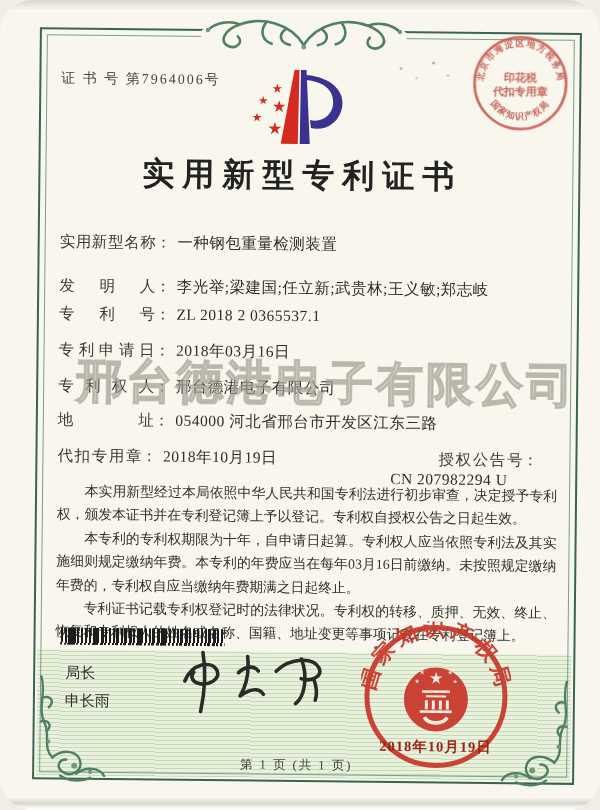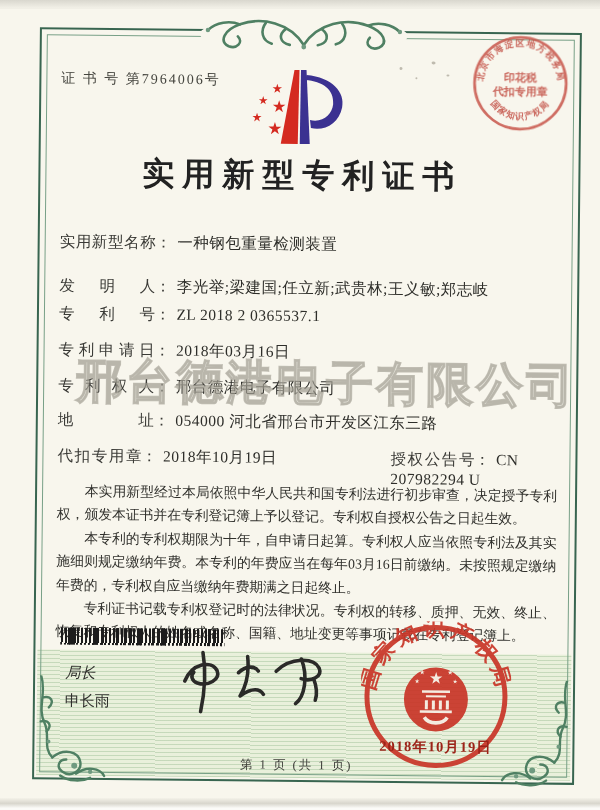--- a/index.html
+++ b/index.html
@@ -1,21 +1,21 @@
 <!DOCTYPE html>
 <html><head>
 <meta charset="utf-8">
 <style>
   html,body{margin:0;padding:0;}
   body{
     width:600px;height:810px;overflow:hidden;position:relative;
     background:#efede4;
     font-family:"Liberation Serif","DejaVu Serif",serif;
   }
-  #paper{position:absolute;inset:0;background:#f8f6ed;overflow:hidden;}
+  #paper{position:absolute;inset:0;background:#f8f6ed;overflow:hidden;border-radius:32px;}
   .edge-top{position:absolute;top:0;left:0;right:0;height:9px;
     background:linear-gradient(180deg,#d9d7ce,#f1efe6 85%);}
   .edge-bottom{position:absolute;bottom:0;left:0;right:0;height:12px;
     background:linear-gradient(0deg,#fbfbf8 15%,#d8d6cd 55%,#f4f2e9);}
   #ink{position:absolute;inset:0;transform:rotate(0.6deg);transform-origin:300px 405px;}
 
   
   .frame-outer{position:absolute;left:36px;top:30px;right:22px;bottom:28px;
     border:2.5px solid #386550;}
   .frame-inner{position:absolute;left:43px;top:37px;right:29px;bottom:35px;
@@ -29,39 +29,39 @@
   .cert-no{position:absolute;left:58px;top:72px;font-size:14px;letter-spacing:2px;color:#45453f;}
 
   .title{position:absolute;left:0;right:0;top:154px;text-align:center;
     font-size:32px;font-weight:bold;letter-spacing:8px;color:#222;}
 
   .row{position:absolute;left:58px;right:38px;font-size:15.5px;color:#333;}
   .flabel{display:inline-block;width:96px;text-align:justify;text-align-last:justify;vertical-align:top;color:#3a3a36;}
   .fcolon{display:inline-block;margin-right:6px;color:#3a3a36;}
   .fval{letter-spacing:.5px;color:#2e2e2a;}
   .grant-right{position:absolute;left:333px;top:0;}
-  .grant-right .flabel{width:84px;}
+  .grant-right .flabel{width:84px;margin-left:48px;}
 
   .watermark{position:absolute;left:76px;top:352px;white-space:nowrap;
     font-size:47px;font-weight:bold;letter-spacing:3px;
     color:rgba(200,197,186,.45);-webkit-text-stroke:1.3px rgba(143,140,128,.5);
     pointer-events:none;z-index:6;}
 
   .body-text{position:absolute;left:58px;right:42px;top:482px;
     font-size:13.8px;line-height:23.4px;text-align:justify;color:#30302c;}
   .body-text p{margin:0;text-indent:2em;}
 
   .barcode{position:absolute;left:63px;top:630px;width:164px;height:17px;
     background-image:
       repeating-linear-gradient(90deg,#1c1c1c 0 2px,transparent 2px 4px),
       repeating-linear-gradient(90deg,#1c1c1c 0 1px,transparent 1px 7px),
       repeating-linear-gradient(90deg,transparent 0 9px,#1c1c1c 9px 12px,transparent 12px 23px);}
 
   .director-title{position:absolute;left:68px;top:666px;font-size:15px;color:#2e2e2b;
-    font-family:"Liberation Sans","DejaVu Sans",sans-serif;font-style:italic;}
+    font-family:"Liberation Sans","DejaVu Sans",sans-serif;}
   .director-name{position:absolute;left:68px;top:694px;font-size:15px;color:#2e2e2b;
     font-family:Liberation Serif, serif;}
   .signature{position:absolute;left:168px;top:644px;z-index:7;}
 
   .seal{position:absolute;left:364px;top:620px;z-index:8;opacity:.92;}
   .seal-date{position:absolute;left:364px;top:736px;width:150px;text-align:center;
     font-size:14.5px;font-weight:bold;letter-spacing:1px;color:#9c2318;z-index:9;}
 
   .tax-stamp{position:absolute;left:467px;top:31px;z-index:8;opacity:.85;filter:blur(.2px);}
 

